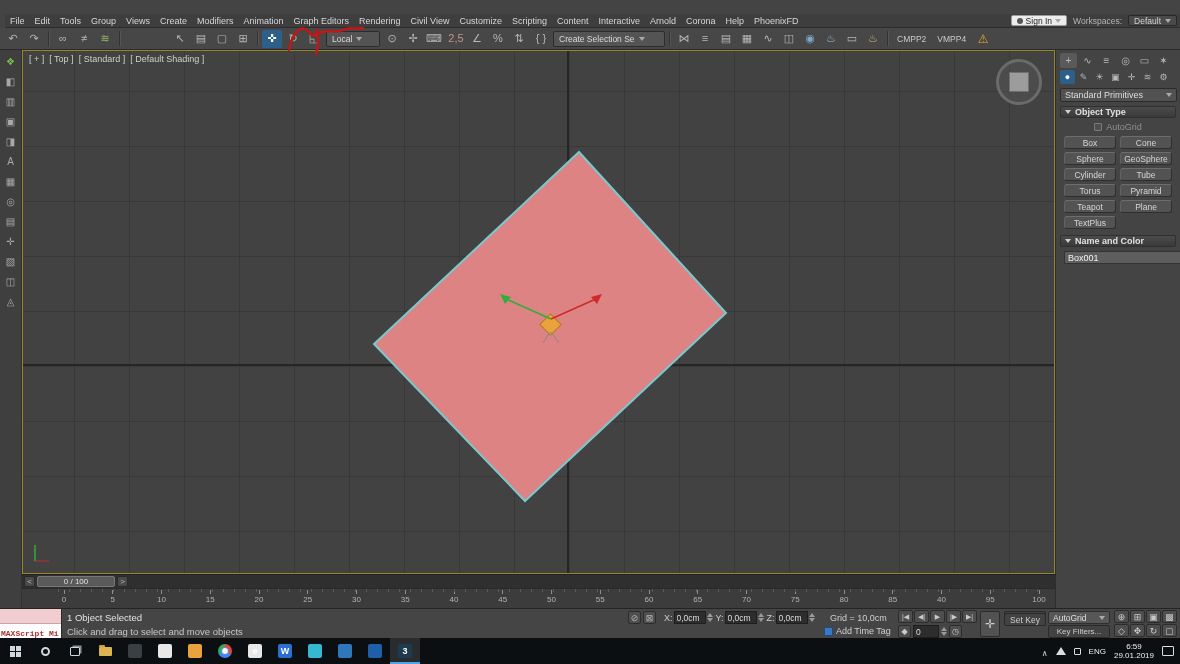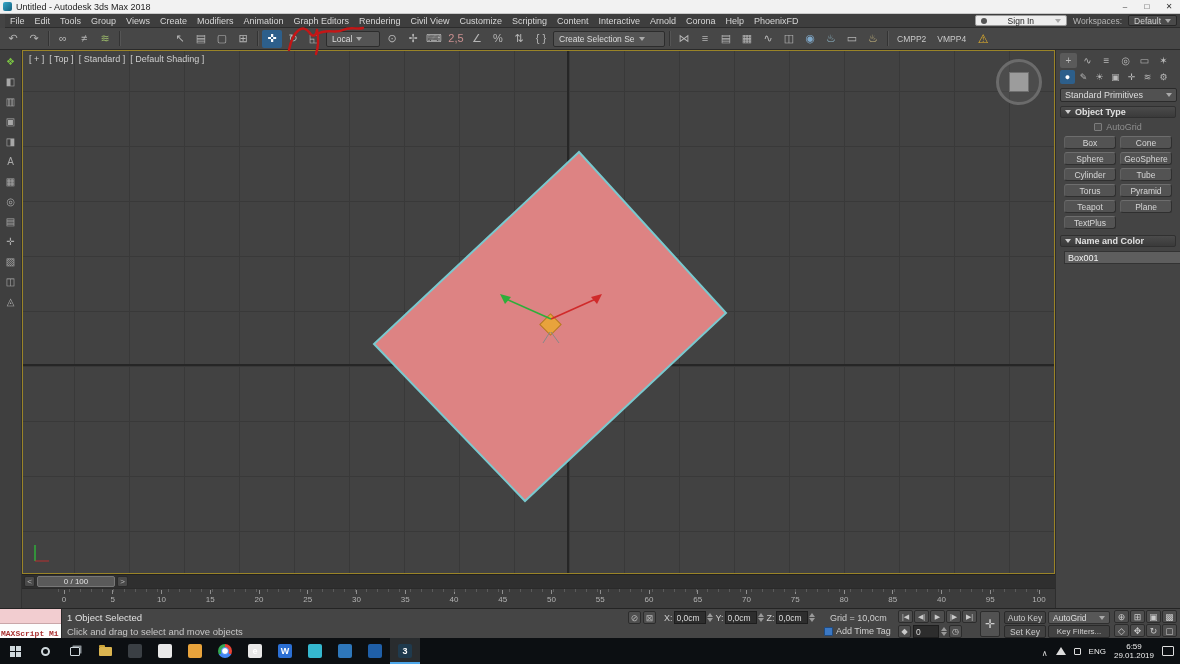--- a/index.html
+++ b/index.html
@@ -13,21 +13,21 @@
 .titlebar{position:absolute;left:0;top:0;width:1180px;height:14px;background:#f2f2f2;display:flex;align-items:center;font-size:9px;color:#222;border-bottom:1px solid #c9c9c9;}
 .applogo{width:9px;height:9px;margin:0 4px 0 3px;border-radius:2px;background:linear-gradient(135deg,#36a7c9,#13607e);}
 .wcontrols{margin-left:auto;display:flex;height:100%;}
 .wcontrols button{width:22px;font-size:8px;color:#333;display:flex;align-items:center;justify-content:center;}
 
 
 .menubar{position:absolute;left:5px;top:14px;width:1180px;height:14px;background:#3e3e3e;border-bottom:1px solid #2c2c2c;display:flex;align-items:center;}
 .menus{display:flex;height:100%;white-space:nowrap;}
 .menu-item{padding:0 5px;font-size:9px;color:#d6d6d6;display:flex;align-items:center;}
 .menu-right{margin-left:auto;display:flex;align-items:center;gap:6px;padding-right:8px;}
-.signin{height:11px;background:#ededed;border:1px solid #9a9a9a;border-radius:2px;display:flex;align-items:center;gap:21px;padding:0 5px;font-size:8.5px;color:#222;}
+.signin{height:11px;background:#ededed;border:1px solid #9a9a9a;border-radius:2px;display:flex;align-items:center;gap:3px;padding:0 5px;font-size:8.5px;color:#222;}
 .person{width:6px;height:6px;border-radius:50%;background:#555;position:relative;}
 .ws-label{font-size:8.5px;color:#b5b5b5;}
 .ws-drop{height:11px;background:#4a4a4a;border:1px solid #272727;border-radius:2px;display:flex;align-items:center;gap:4px;padding:0 5px;font-size:8.5px;color:#d0d0d0;}
 .caret{width:0;height:0;border-left:3px solid transparent;border-right:3px solid transparent;border-top:4px solid #a9a9a9;}
 
 
 .toolbar{position:absolute;left:0;top:28px;width:1180px;height:22px;background:#474747;border-bottom:1px solid #2a2a2a;display:flex;align-items:center;padding:0 3px;gap:2px;}
 .tgroup{display:flex;align-items:center;gap:1px;}
 .tbtn{width:20px;height:18px;display:flex;align-items:center;justify-content:center;border-radius:2px;}
 .tbtn .ticon{font-size:11px;color:var(--c,#b5b5b5);line-height:1;}
@@ -112,21 +112,21 @@
 .tag-ic{width:9px;height:9px;background:#3b78c4;border:1px solid #1e4a80;border-radius:1px;}
 .timetag span{font-size:9px;color:#cfcfcf;}
 .playback{position:absolute;left:898px;top:1px;display:flex;gap:1px;}
 .pb-btn{width:15px;height:13px;background:#4e4e4e;border:1px solid #2c2c2c;border-radius:2px;font-size:7px;color:#c9c9c9;display:flex;align-items:center;justify-content:center;white-space:nowrap;}
 .playrow2{position:absolute;left:898px;top:16px;display:flex;gap:2px;align-items:center;}
 .pb-small{width:13px;height:13px;background:#4e4e4e;border:1px solid #2c2c2c;border-radius:2px;font-size:8px;color:#c9c9c9;display:flex;align-items:center;justify-content:center;}
 .framefield{width:26px;height:13px;background:#2d2d2d;border:1px solid #1e1e1e;color:#ddd;font-size:8.5px;padding:0 2px;font-family:inherit;}
 .offsetbtn{position:absolute;left:980px;top:2px;width:20px;height:26px;background:#525252;border:1px solid #2c2c2c;border-radius:2px;font-size:12px;color:#cfcfcf;display:flex;align-items:center;justify-content:center;}
 .autokey{position:absolute;left:1004px;top:2px;width:42px;height:13px;background:#424242;border:1px solid #2a2a2a;border-radius:2px;font-size:8.5px;color:#cfcfcf;}
 .selmode{position:absolute;left:1048px;top:2px;width:62px;height:13px;background:#575757;border:1px solid #2e2e2e;border-radius:2px;font-size:8.5px;color:#ddd;display:flex;align-items:center;justify-content:space-between;padding:0 4px;}
-.setkey{position:absolute;left:1004px;top:16px;width:42px;height:13px;background:#424242;border:1px solid #2a2a2a;border-radius:2px;font-size:8.5px;color:#cfcfcf;}
+.setkey{position:absolute;left:1004px;top:4px;width:42px;height:13px;background:#424242;border:1px solid #2a2a2a;border-radius:2px;font-size:8.5px;color:#cfcfcf;}
 .keyfilters{position:absolute;left:1048px;top:16px;width:62px;height:13px;background:#424242;border:1px solid #2a2a2a;border-radius:2px;font-size:8px;color:#cfcfcf;}
 .navcluster{position:absolute;left:1114px;top:1px;display:grid;grid-template-columns:repeat(4,15px);grid-auto-rows:13px;gap:1px;}
 .nav-btn{background:#4e4e4e;border:1px solid #2c2c2c;border-radius:2px;font-size:9px;color:#c9c9c9;display:flex;align-items:center;justify-content:center;}
 
 
 .taskbar{position:absolute;left:0;top:638px;width:1180px;height:26px;background:#0c0f12;display:flex;align-items:stretch;}
 .tb-start,.tb-ic{width:30px;display:flex;align-items:center;justify-content:center;}
 .winlogo{display:grid;grid-template-columns:5px 5px;grid-template-rows:5px 5px;gap:1px;}
 .winlogo i{background:#cfd8dc;display:block;}
 .search-ic{width:9px;height:9px;border:2px solid #cfd8dc;border-radius:50%;display:block;}
@@ -149,29 +149,20 @@
 .ac-ic{width:12px;height:10px;border:1.5px solid #ddd;border-radius:1px;display:block;}
 
 
 .annotation{position:absolute;left:283px;top:16px;width:100px;height:42px;z-index:60;pointer-events:none;}
 </style>
 </head>
 <body>
 
 <div class="screen" data-name="screen">
 
-  <div class="titlebar" data-name="title-bar">
-    <span class="applogo" data-name="max-logo-icon"></span>
-    <span class="title" data-name="window-title">Untitled - Autodesk 3ds Max 2018</span>
-    <div class="wcontrols" data-name="window-controls">
-      <button data-name="minimize-button">–</button>
-      <button data-name="maximize-button">□</button>
-      <button data-name="close-button">✕</button>
-    </div>
-  </div>
 
   <div class="menubar" data-name="menu-bar">
     <div class="menus" data-name="menu-items">
 
     <button class="menu-item" data-name="menu-file">
           <span data-name="menu-item-label">File</span>
         </button>
         <button class="menu-item" data-name="menu-edit">
           <span data-name="menu-item-label">Edit</span>
         </button>

